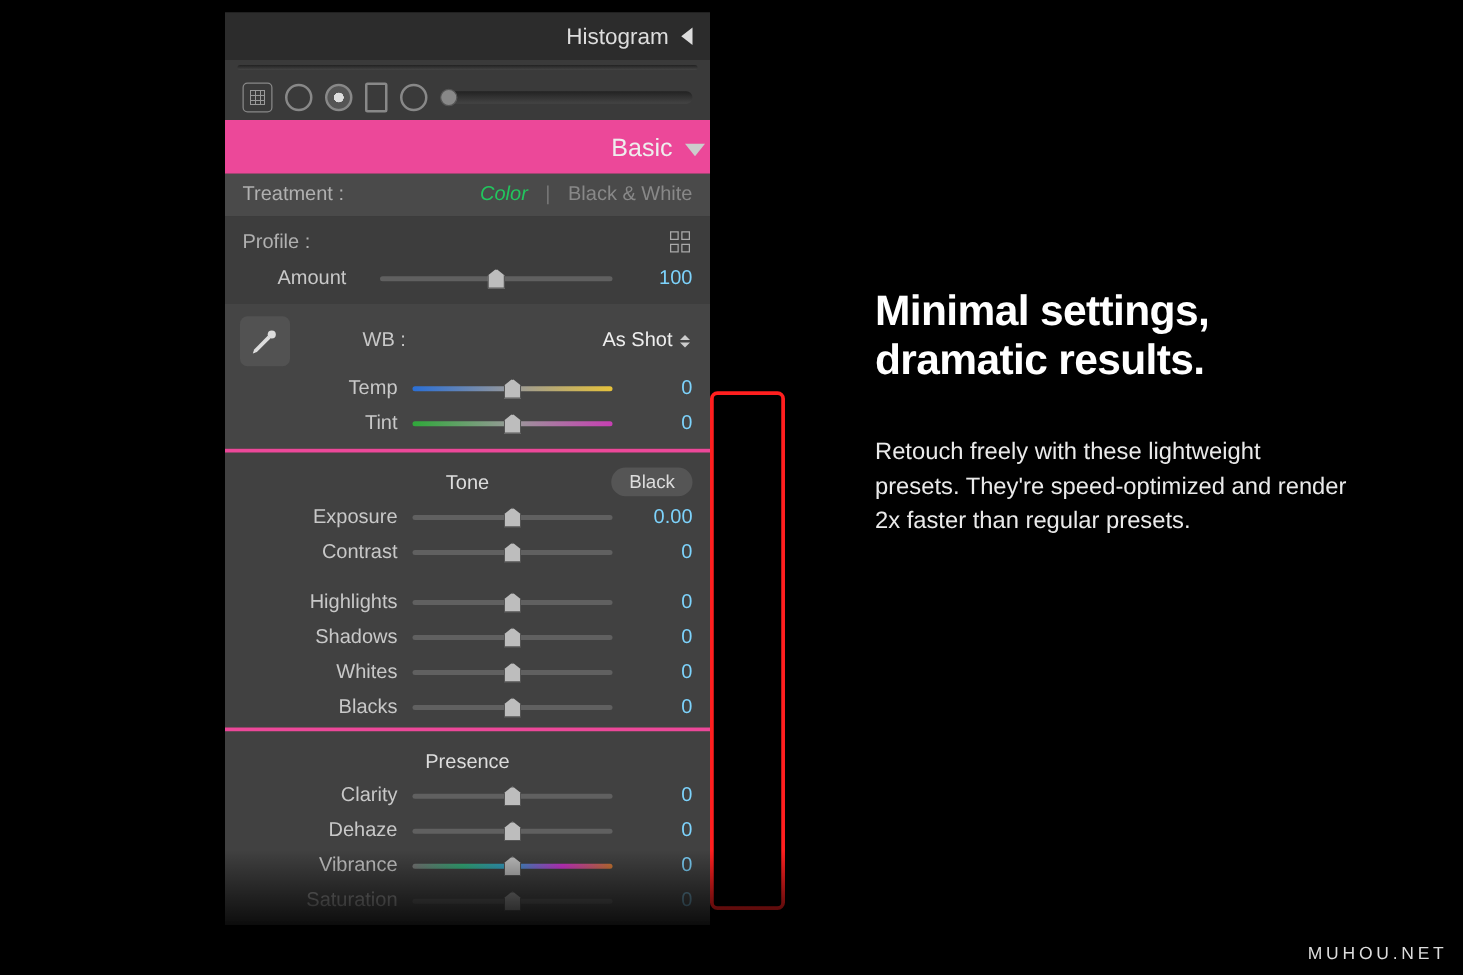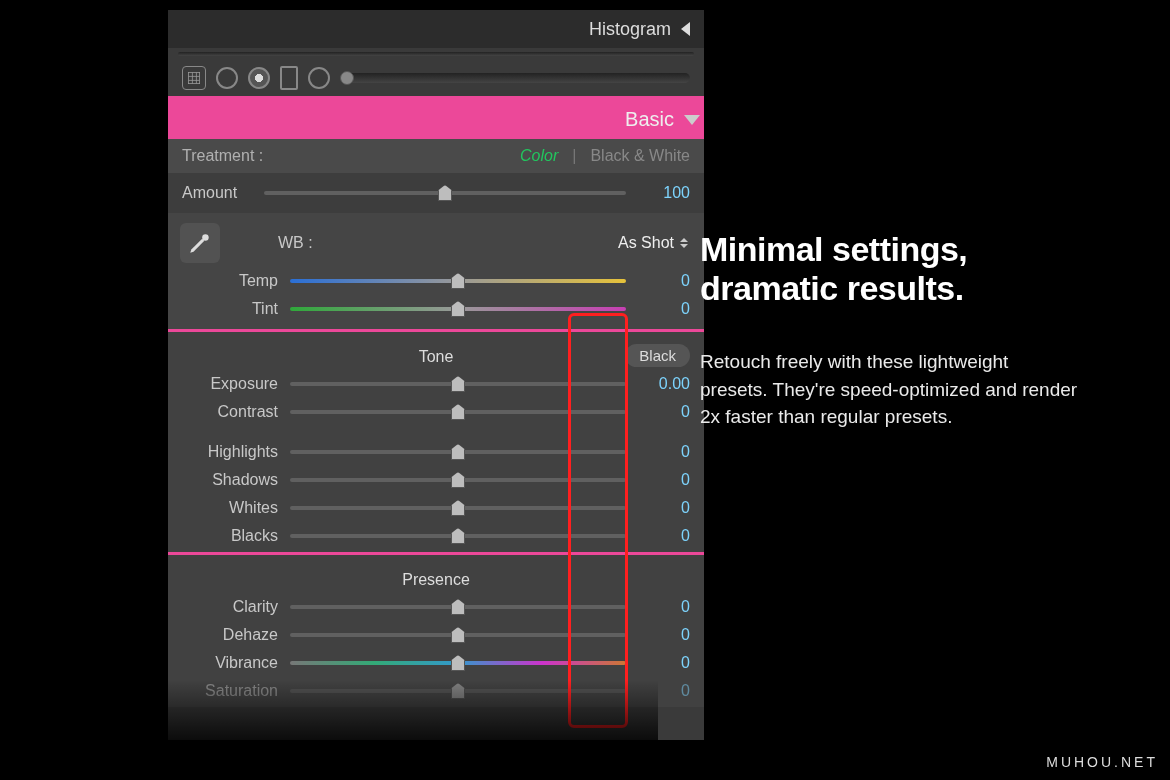--- a/index.html
+++ b/index.html
@@ -6,23 +6,23 @@
   body {
     width: 1170px;
     height: 780px;
     background: #000;
     font-family: -apple-system, "Helvetica Neue", Arial, sans-serif;
     position: relative;
     overflow: hidden;
   }
   .panel {
     position: absolute;
-    left: 168px;
+    left: 180px;
     top: 10px;
-    width: 536px;
+    width: 388px;
     height: 730px;
     background: #3a3a3a;
     color: #b0b0b0;
     font-size: 16px;
     overflow: hidden;
   }
   .panel-header {
     height: 38px;
     display: flex;
     align-items: center;
@@ -83,20 +83,21 @@
     padding:8px 14px;
   }
   .treatment .opts { display:flex;gap:14px;align-items:center; }
   .sep { color:#777; }
   .active { color:#22c55e;font-style:italic; }
   .muted { color:#888; }
   .grid-ic { display:inline-flex;flex-wrap:wrap;width:18px;height:18px;gap:2px; }
   .grid-ic span { width:7px;height:7px;border:1px solid #aaa; }
   .slider-row {
     padding: 5px 14px;
+    margin-left: 28px;
   }
   .slider-label {
     width:96px;text-align:right;color:#c8c8c8;font-size:16px;
   }
   .slider-track {
     flex:1;height:4px;background:#606060;border-radius:2px;position:relative;
   }
   .slider-track.grad-temp { background:linear-gradient(90deg,#2a6fd6,#999 50%,#e6c23a); }
   .slider-track.grad-tint { background:linear-gradient(90deg,#2fa83a,#999 50%,#c73fb3); }
   .slider-track.grad-vib { background:linear-gradient(90deg,#777,#3a7,#39c,#c3c,#c73); }
@@ -199,20 +200,29 @@
   <div class="row treatment">
     <span>Treatment :</span>
     <span class="opts">
       <span class="active">Color</span>
       <span class="sep">|</span>
       <span class="muted">Black &amp; White</span>
     </span>
   </div>
 
   <div class="profile-block">
+    <div class="row">
+      <span>Profile :</span>
+      <span class="grid-ic">
+          <span></span>
+          <span></span>
+          <span></span>
+          <span></span>
+        </span>
+    </div>
     <div class="slider-row">
       <span class="slider-label" style="width:70px;text-align:left">Amount</span>
       <div class="slider-track">
           <div class="thumb"></div>
         </div>
       <span class="slider-val">100</span>
     </div>
   </div>
 
   <div class="wb-block">

